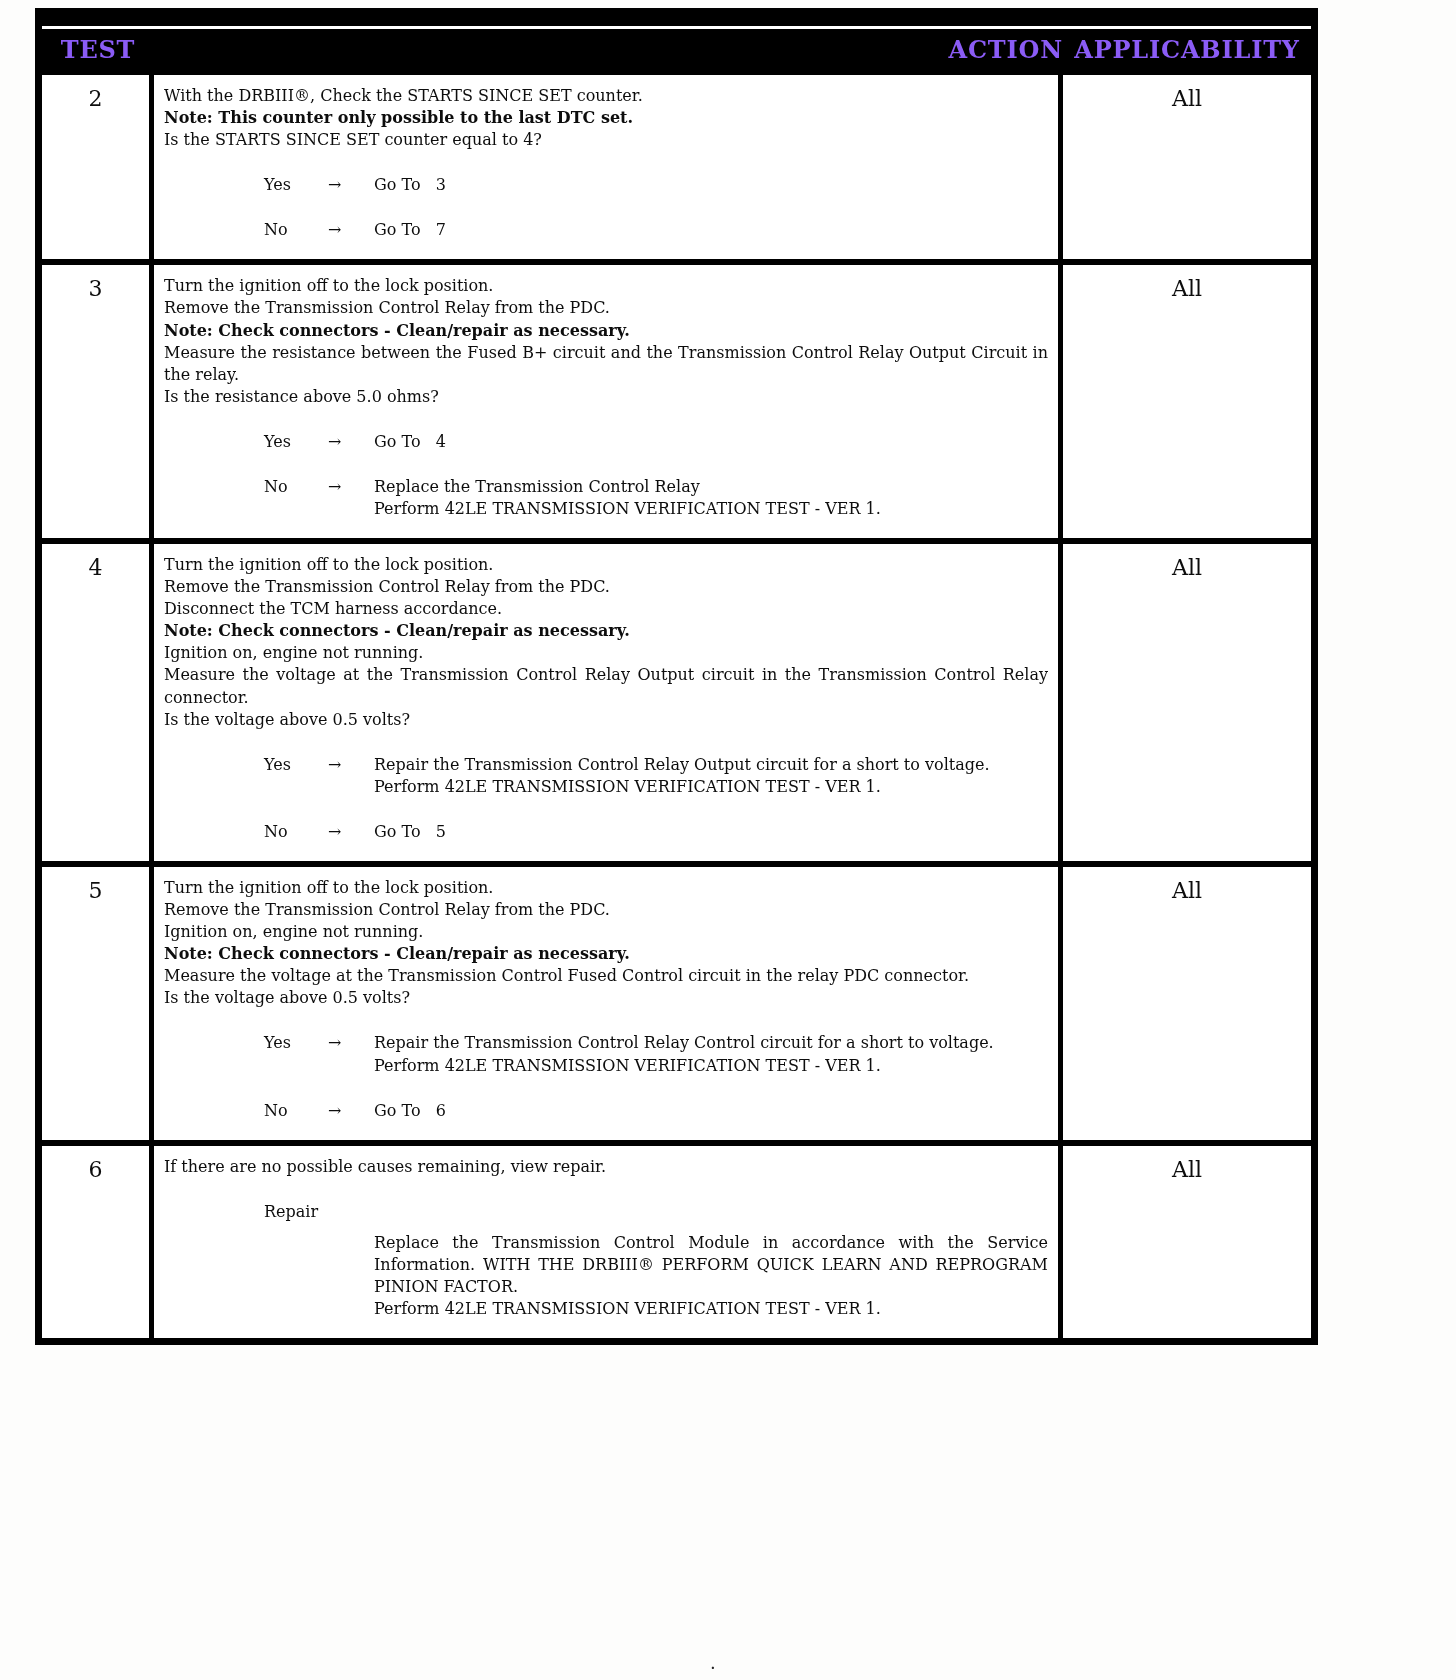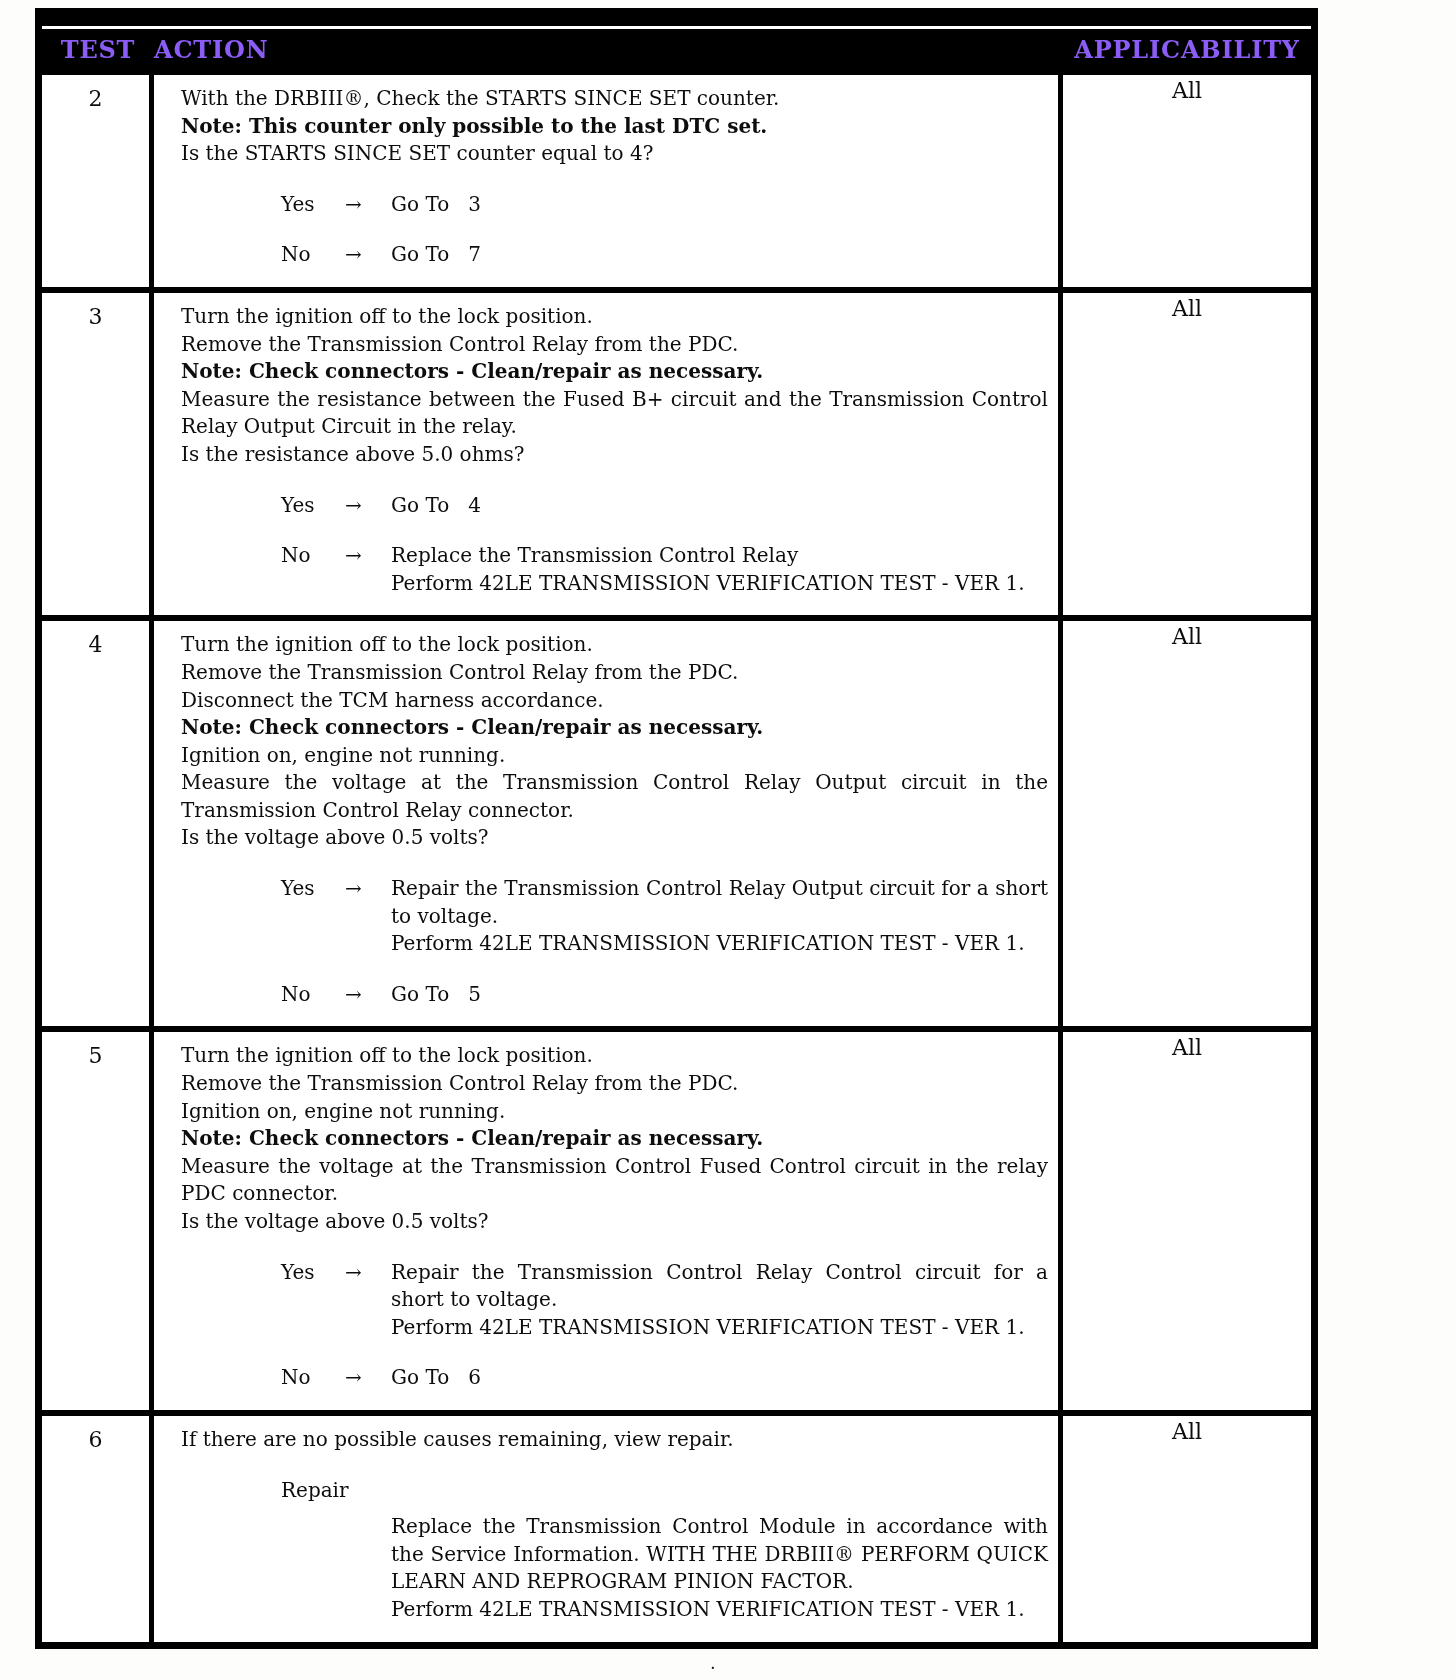--- a/index.html
+++ b/index.html
@@ -34,45 +34,44 @@
     display: flex;
     background: #000;
     color: #8b5cf6;
     font-weight: bold;
     font-size: 24px;
     letter-spacing: 0.8px;
     align-items: center;
     height: 40px;
   }
   .h-test { width: 112px; text-align: center; }
-  .h-action { flex: 1; text-align: left; }
+  .h-action { flex: 1; text-align: right; }
   .h-app { width: 248px; text-align: center; }
 
   .row { display: flex; border-top: 6px solid #000; align-items: stretch; }
   .test-cell {
     width: 112px;
     flex: none;
     border-right: 5px solid #000;
     text-align: center;
     padding-top: 11px;
     font-size: 22px;
   }
   .action-cell {
     flex: 1;
     border-right: 5px solid #000;
-    padding: 10px 10px 18px 2px;
-    font-size: 20px;
+    padding: 10px 10px 18px 10px;
+    font-size: 16px;
     line-height: 1.38;
-    margin-left: 25px;
   }
   .app-cell {
     width: 248px;
     flex: none;
     text-align: center;
-    padding-top: 3px;
+    padding-top: 11px;
     font-size: 22px;
   }
   .content-line { text-align: justify; }
   .content-line.bold { font-weight: bold; }
 
   .decision {
     display: flex;
     margin-top: 23px;
     margin-left: 100px;
   }

